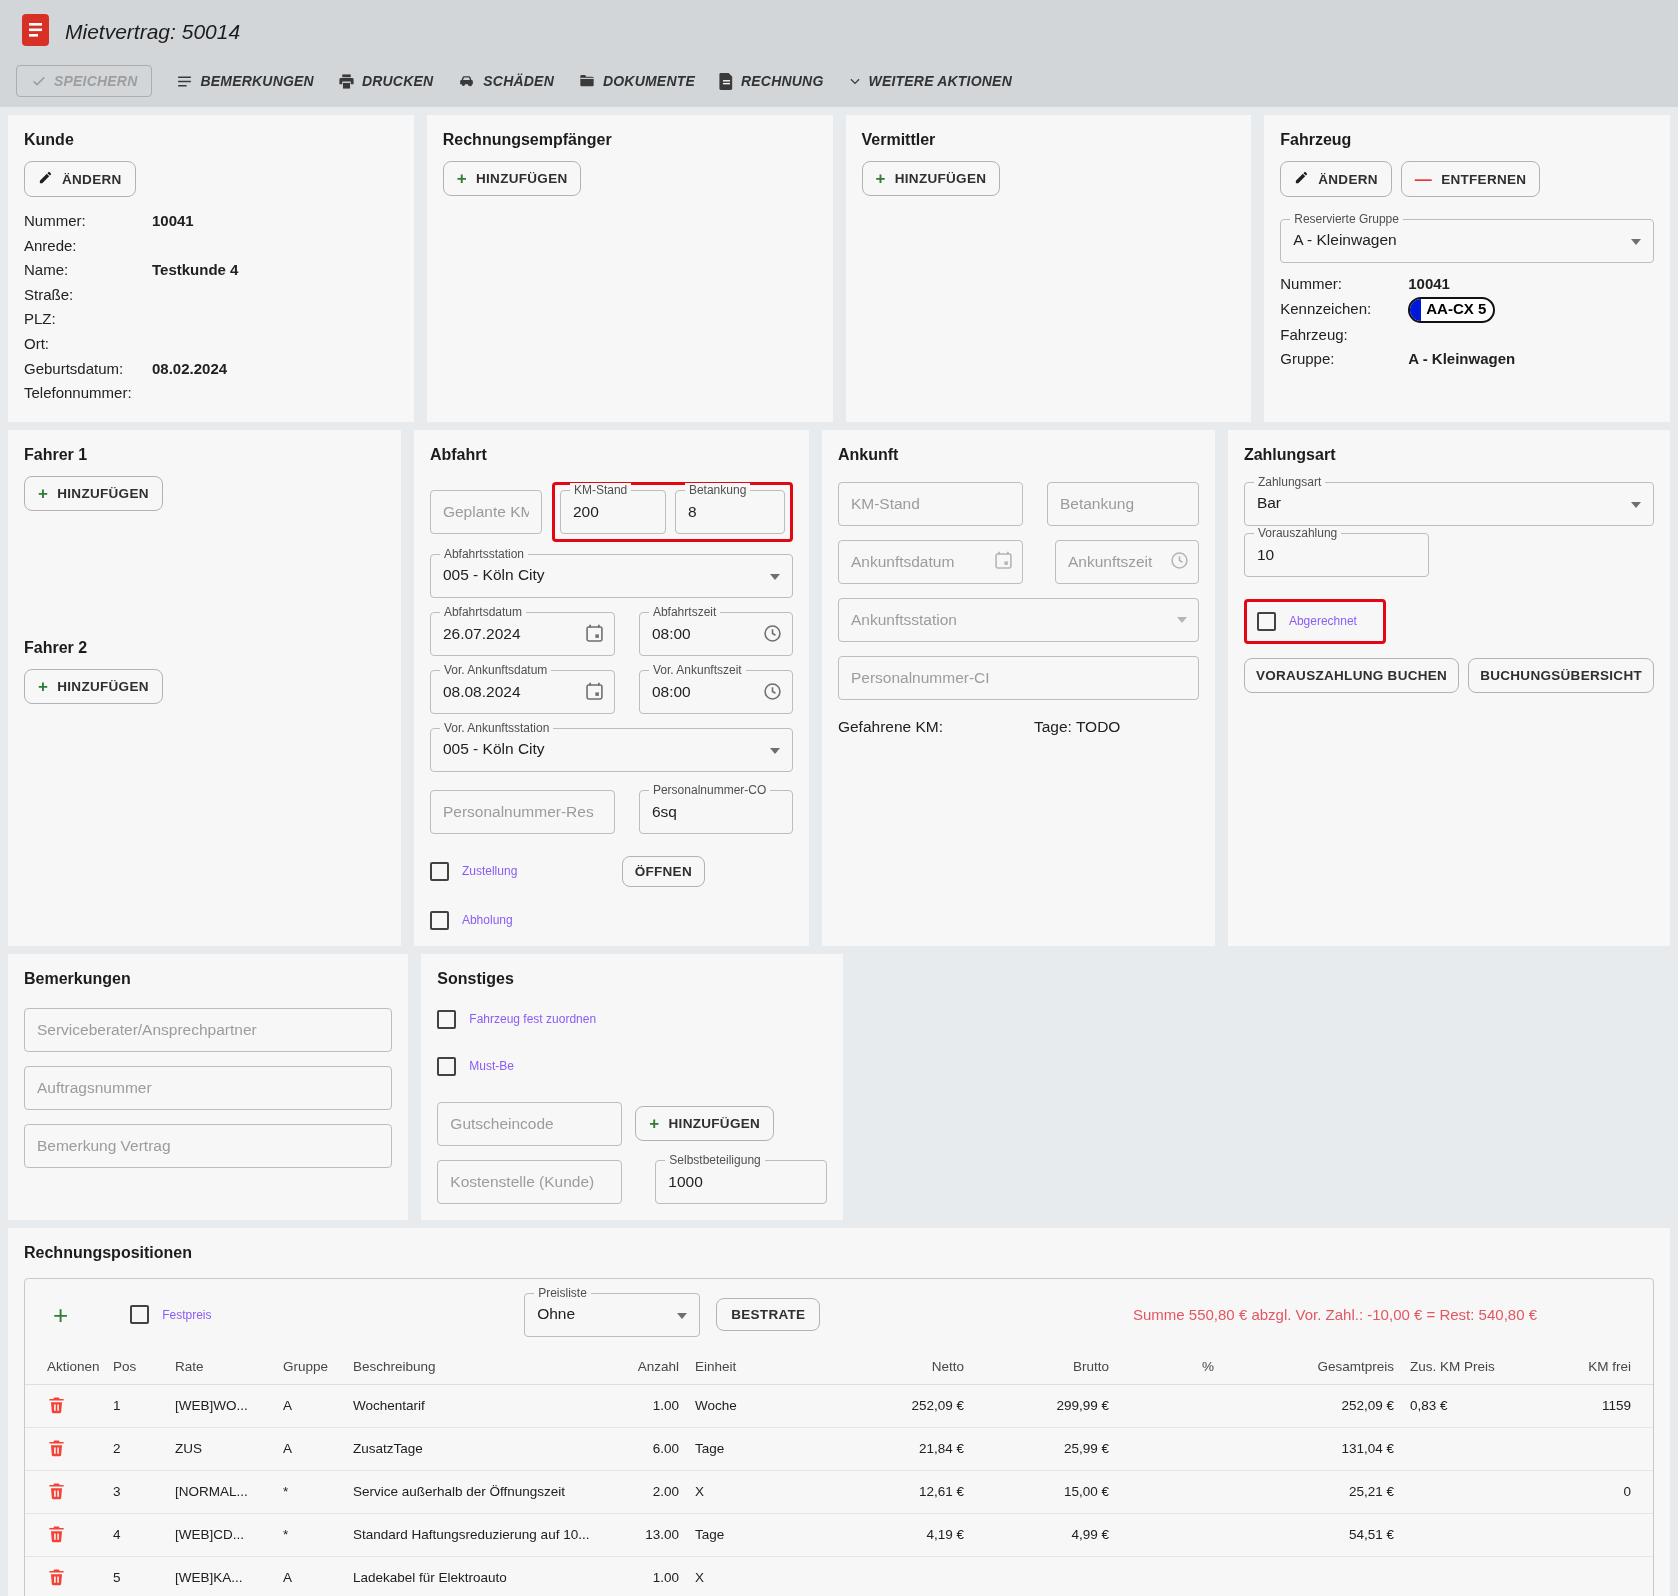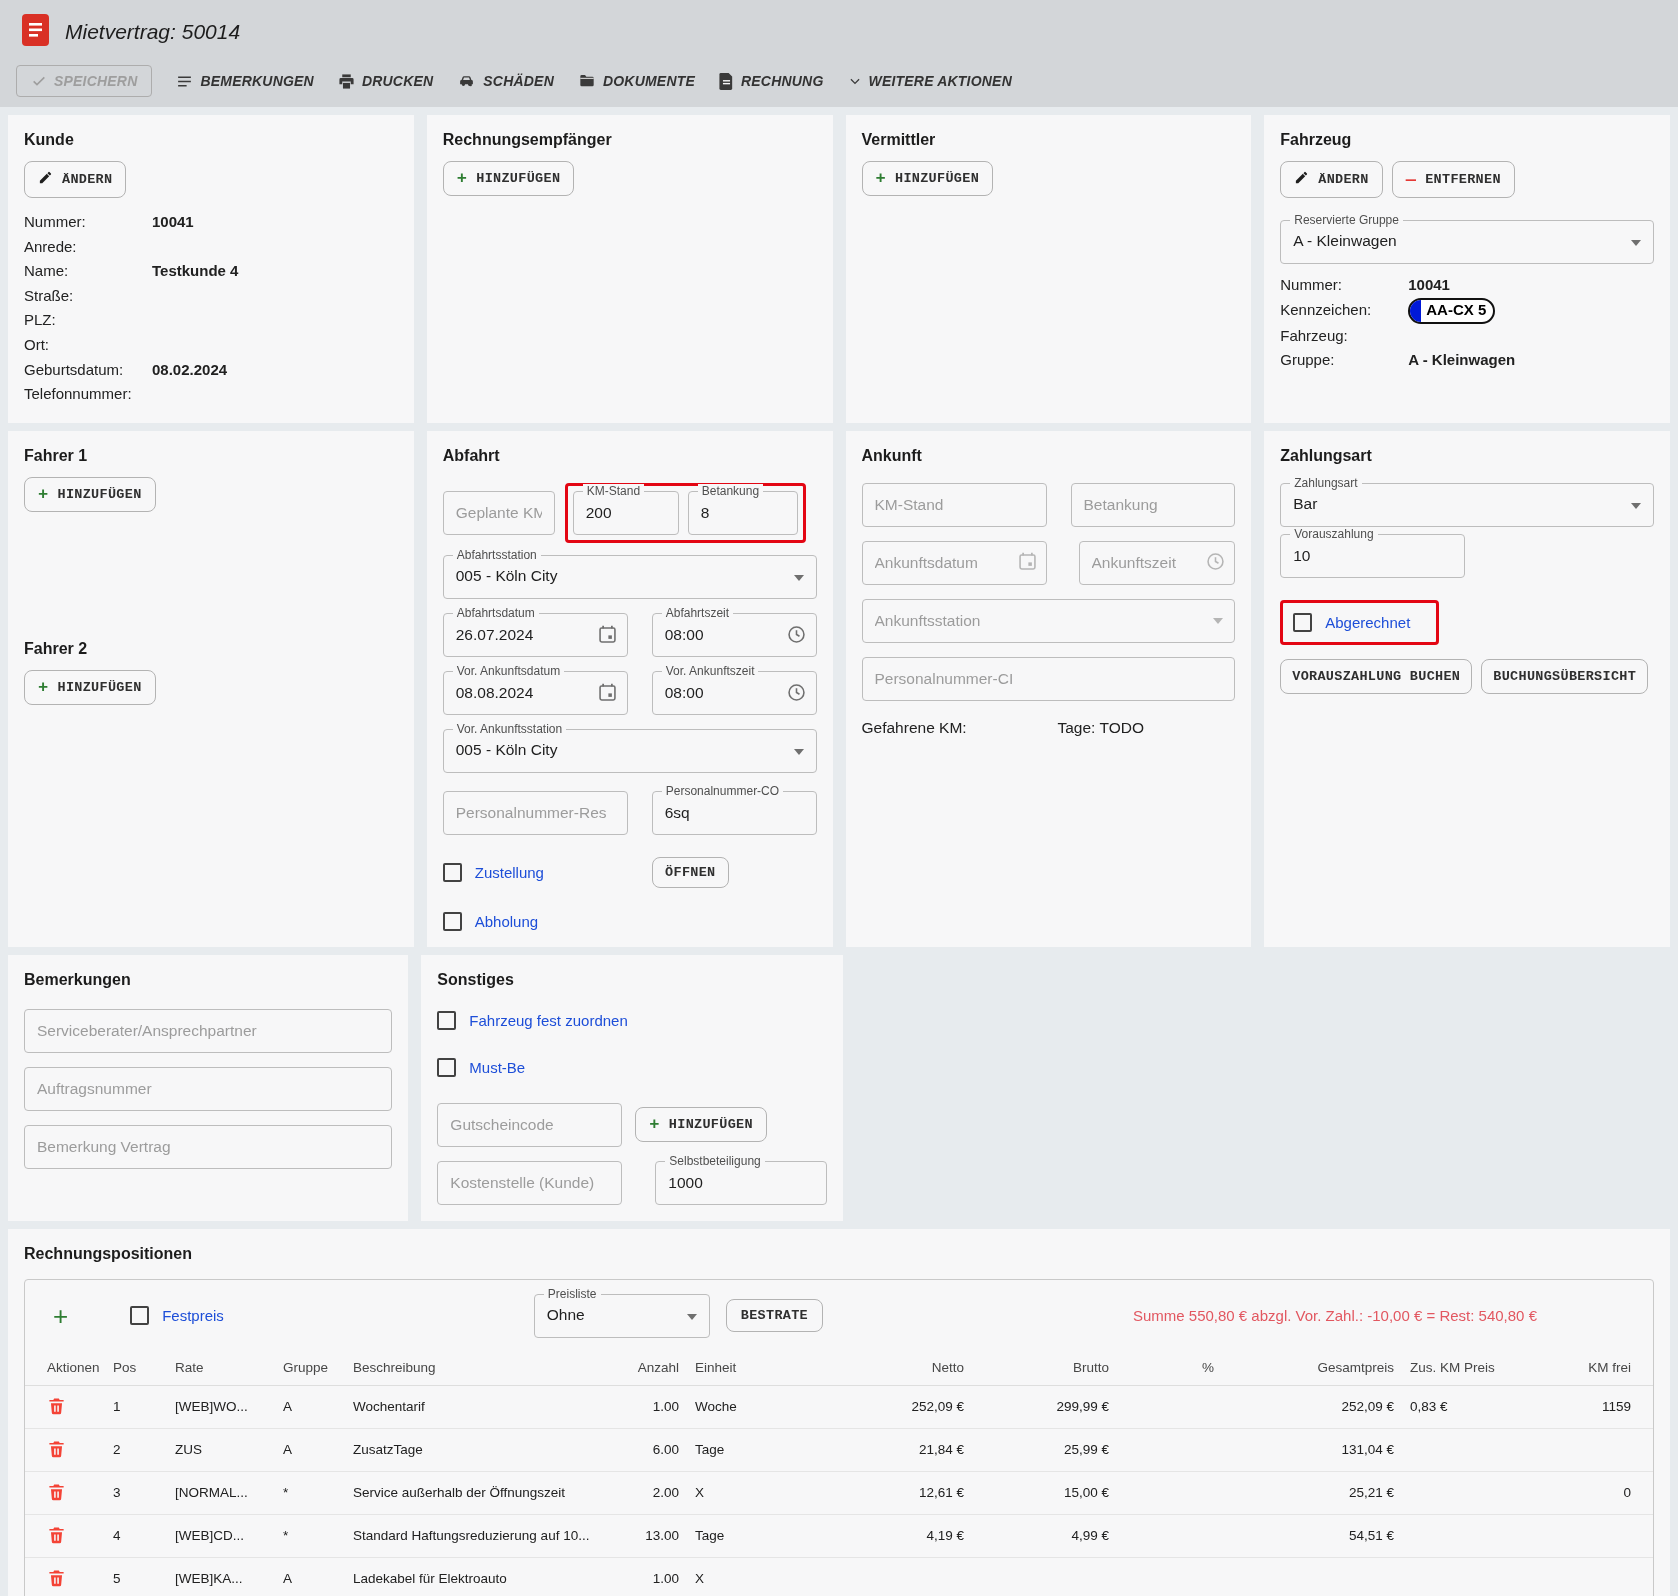--- a/index.html
+++ b/index.html
@@ -20,21 +20,21 @@
   
   .grid { display:grid; grid-template-columns:repeat(4,1fr); gap:13px; padding:8px; }
   .card { background:#f7f7f8; padding:16px; }
   .card h2 { font-size:16px; font-weight:700; color:#1c1c1c; margin-bottom:12px; }
   .full { grid-column:1 / -1; }
   .ghost { background:transparent; }
   
   .btn { display:inline-flex; align-items:center; gap:9px; border:1px solid #b3b3b3;
          border-radius:8px; background:transparent; padding:8px 13px; font-size:13.5px;
          font-weight:600; color:#2f2f2f; letter-spacing:.3px; cursor:pointer;
-         font-family:Liberation Mono, monospace; white-space:nowrap; }
+         font-family:Liberation Sans, sans-serif; white-space:nowrap; }
   .plus { color:#2e7d32; font-size:17px; font-weight:700; line-height:1; }
   .minus { color:#e53935; font-size:17px; font-weight:700; line-height:1; }
   
   .kv { display:flex; line-height:24.6px; }
   .kv .k { width:128px; color:#222; }
   .kv .v { font-weight:700; }
   
   .field { position:relative; height:44px; border:1px solid #bdbdbd; border-radius:4px; }
   .flabel { position:absolute; top:-8px; left:9px; background:#f7f7f8; padding:0 4px;
             font-size:12px; color:#4f4f4f; line-height:14px; white-space:nowrap; }
@@ -44,21 +44,21 @@
             outline:none; font-family:inherit; font-size:15.5px; padding:0 12px; width:100%; }
   .pinput::placeholder, .finput::placeholder { color:#9c9c9c; opacity:1; }
   .caret { position:absolute; right:12px; top:19px; width:0; height:0;
            border-left:5px solid transparent; border-right:5px solid transparent;
            border-top:6px solid #6f6f6f; }
   .ficon { position:absolute; right:9px; top:10px; }
   .row { display:flex; margin-top:14px; }
   
   .cbrow { display:flex; align-items:center; gap:13px; }
   .cb { width:19px; height:19px; border:2px solid #424242; border-radius:2px; flex:0 0 auto; }
-  .cb-label { font-size:15px; color:#1d4ed8; }
+  .cb-label { font-size:12px; color:#8b5cf6; }
   
   .redbox { border:3px solid #e30613; border-radius:4px; }
   
   .plate { display:inline-flex; align-items:center; border:2px solid #111; border-radius:13px;
            background:#fff; height:26px; overflow:hidden; }
   .plate .blue { width:11px; height:100%; background:#0019d8; }
   .plate .txt { font-weight:700; font-size:15px; padding:0 7px 0 5px; color:#000; }
   
   .tablewrap { border:1px solid #c9c9c9; border-radius:4px; margin-top:4px; }
   .inv-toolbar { display:flex; align-items:center; padding:14px 16px 12px 16px; }

